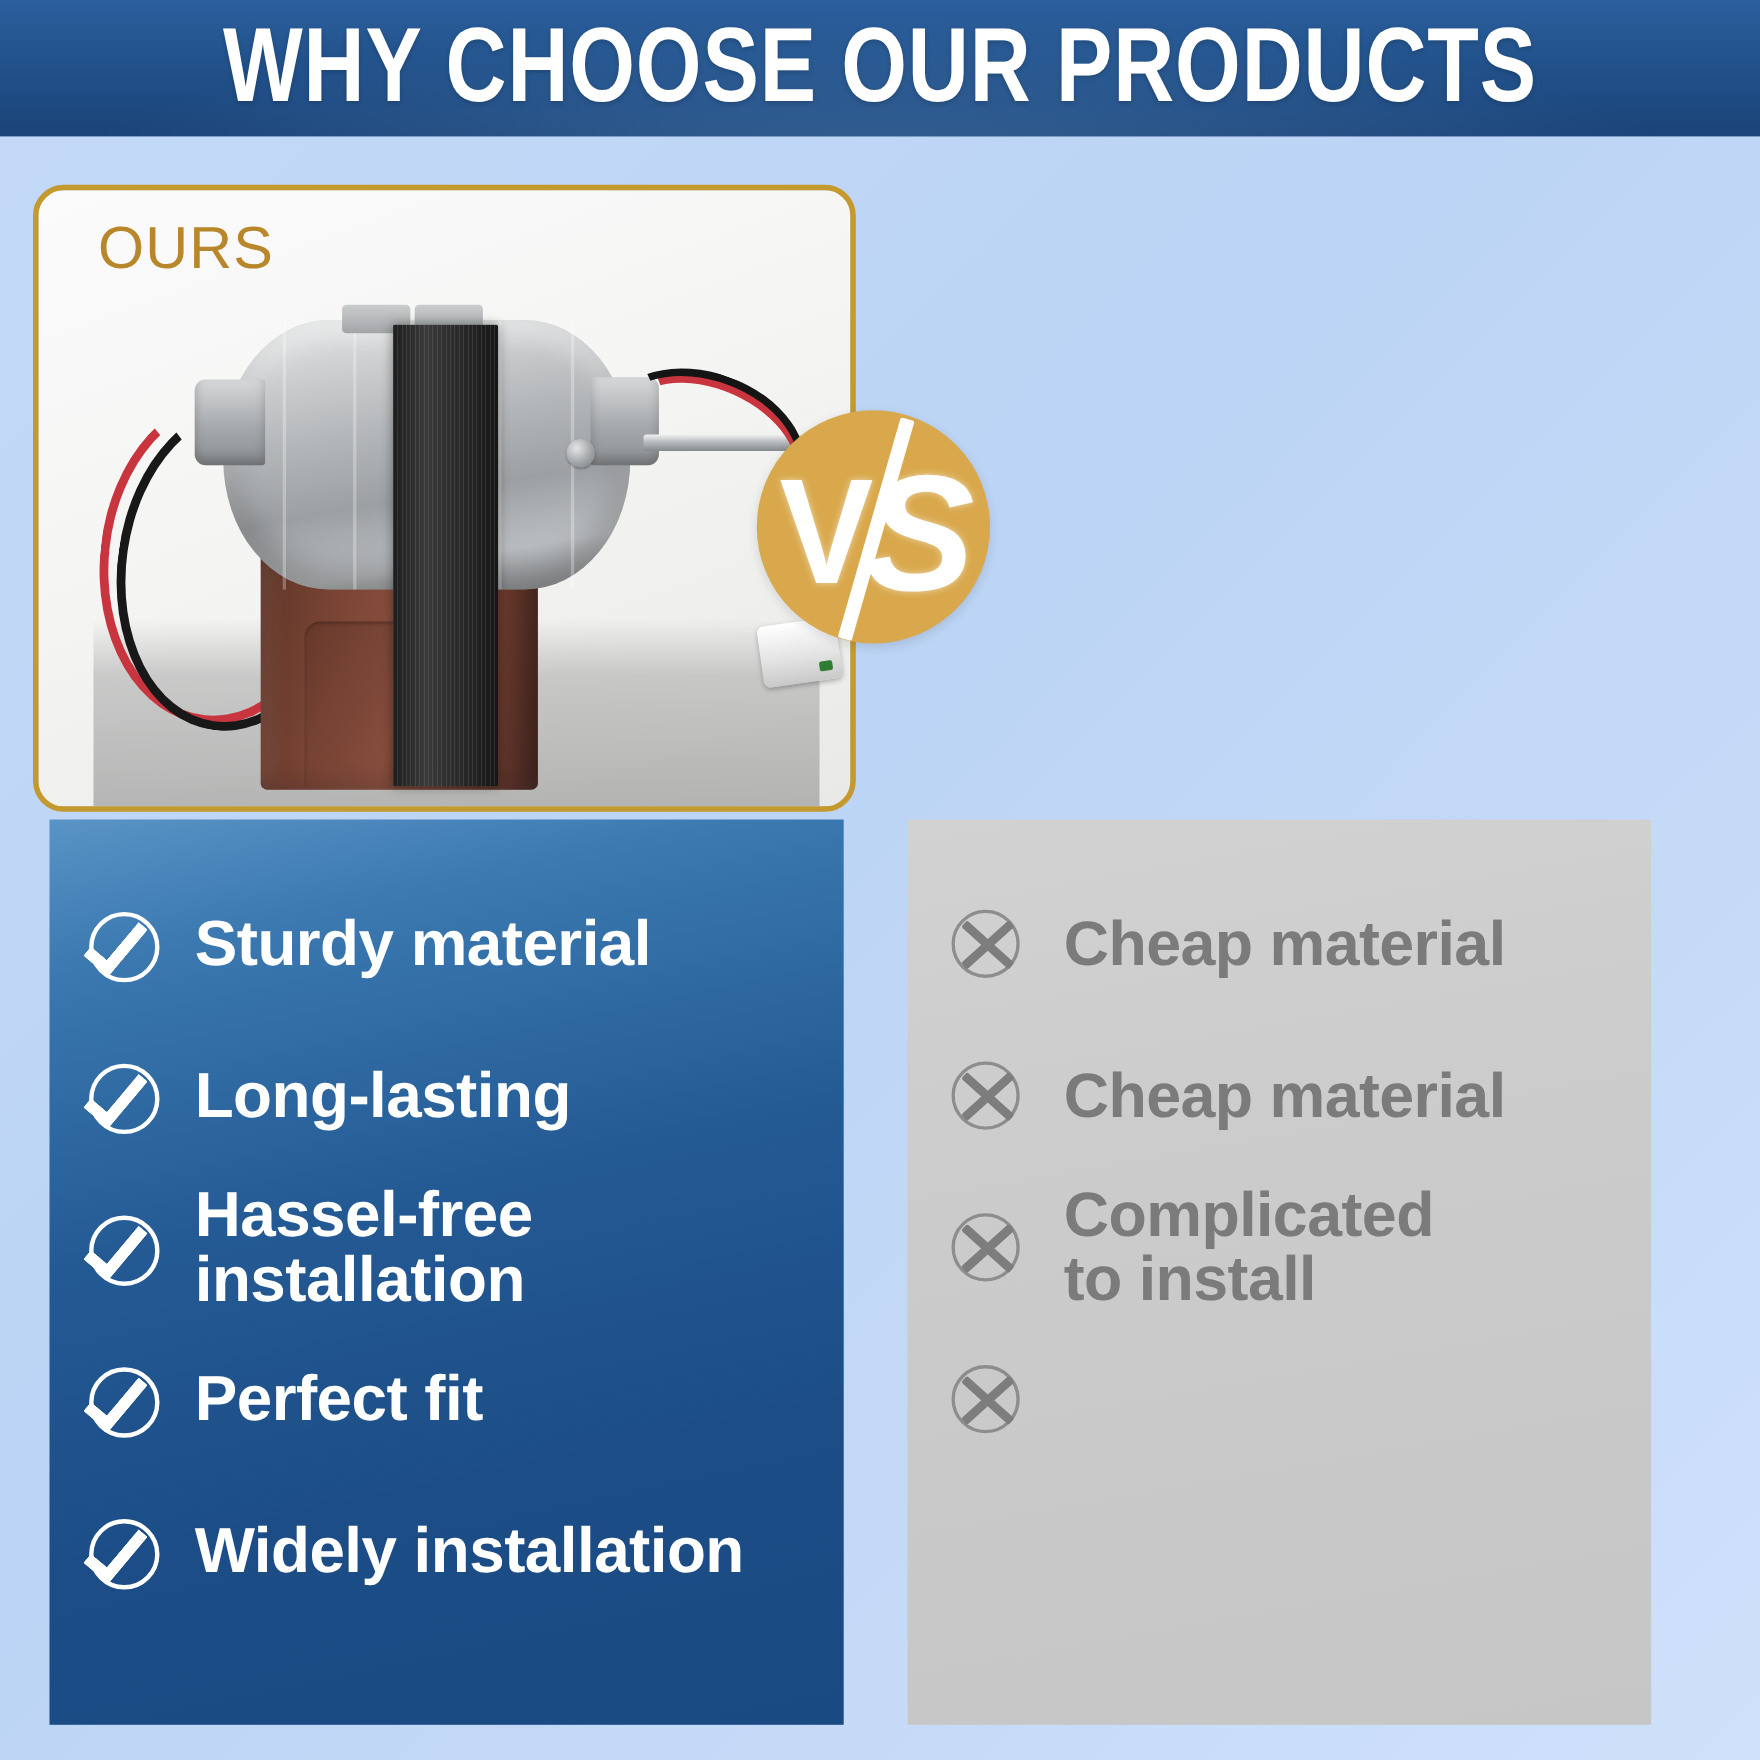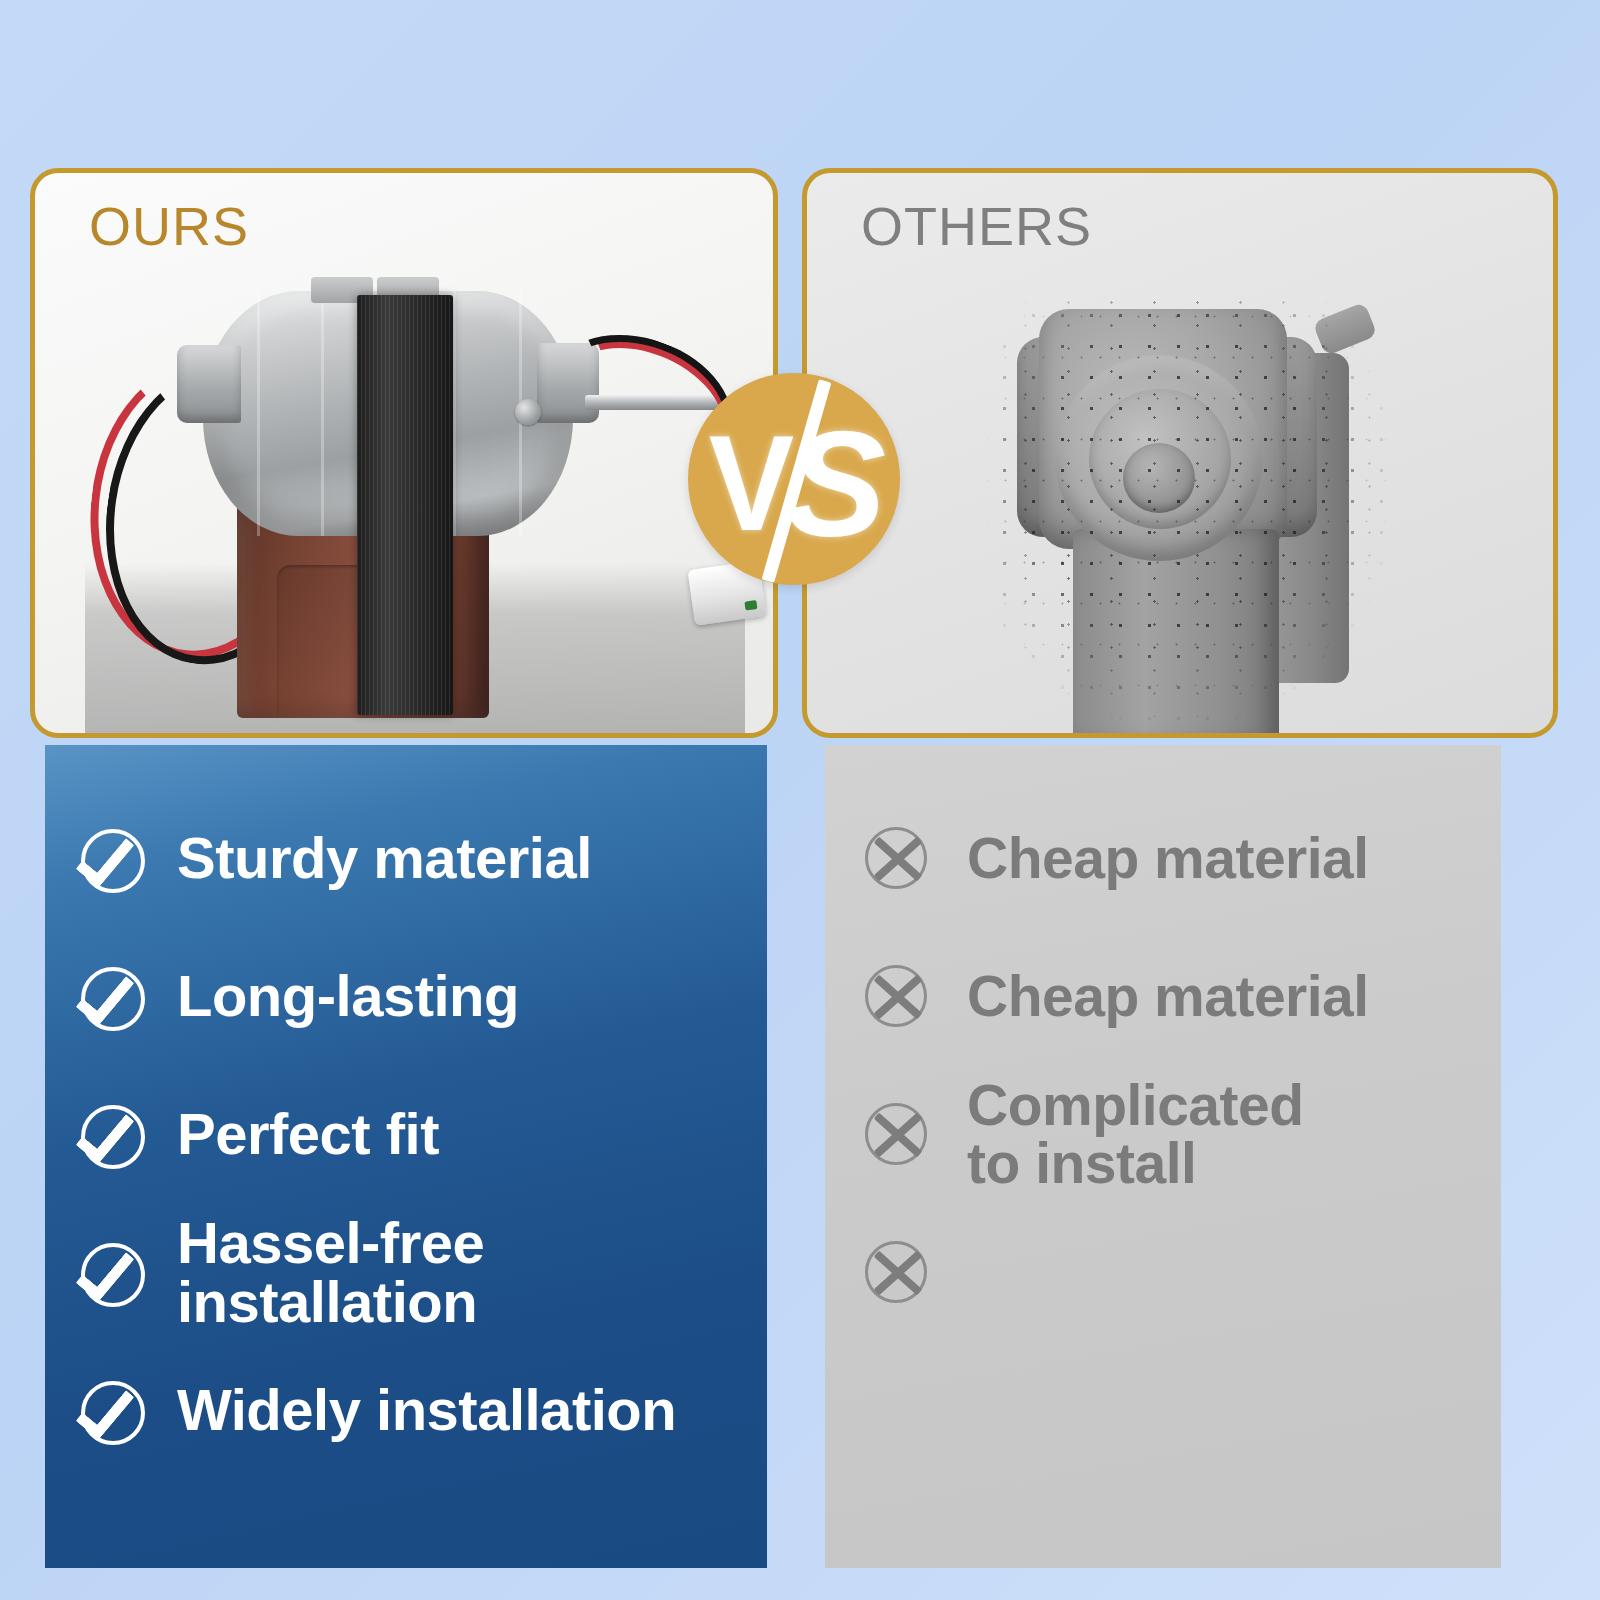--- a/index.html
+++ b/index.html
@@ -408,20 +408,23 @@
   }
   .list-panel.ours .item-text { color: #ffffff; }
   .list-panel.others .item-text { color: #7b7b7b; }
   .list-panel.others .item-text { font-size: 57px; }
 </style>
 </head>
 <body>
 
 <div class="page">
 
+  <div class="header">
+    <div class="header-title">WHY CHOOSE OUR PRODUCTS</div>
+  </div>
 
   <div class="photo-card ours">
     <div class="card-label ours-label">OURS</div>
 
     <div class="motor-ours">
       <div class="surface"></div>
       <div class="wire wire-red"></div>
       <div class="wire wire-black"></div>
       <div class="base"></div>
       <div class="body">
@@ -436,35 +439,20 @@
       <div class="endbell-r"></div>
       <div class="coil"></div>
       <div class="bolt"></div>
       <div class="shaft"></div>
       <div class="wire-right-red"></div>
       <div class="wire-right-black"></div>
       <div class="connector"></div>
     </div>
   </div>
 
-  <div class="photo-card others">
-    <div class="card-label others-label">OTHERS</div>
-
-    <div class="motor-others">
-      <div class="o-side"></div>
-      <div class="o-tab"></div>
-      <div class="o-flange"></div>
-      <div class="o-body"></div>
-      <div class="o-stem"></div>
-      <div class="o-face"></div>
-      <div class="o-face2"></div>
-      <div class="o-hub"></div>
-      <div class="o-speck"></div>
-    </div>
-  </div>
 
   <div class="vs-badge">
     <span class="vs-v">V</span>
     <span class="vs-s">S</span>
     <span class="vs-slash"></span>
   </div>
 
   <div class="list-panel ours">
     <div class="list-items">
 
@@ -482,37 +470,37 @@
             <span class="tick"></span>
         </span>
         <span class="item-text">Long-lasting</span>
       </div>
 
       <div class="list-row">
         <span class="icon-check">
           <span class="ring"></span>
             <span class="tick"></span>
         </span>
-        <span class="item-text">Perfect fit</span>
-      </div>
-
-      <div class="list-row">
-        <span class="icon-check">
-          <span class="ring"></span>
-            <span class="tick"></span>
-        </span>
         <span class="item-text">Hassel-free
 installation</span>
       </div>
 
       <div class="list-row">
         <span class="icon-check">
           <span class="ring"></span>
             <span class="tick"></span>
         </span>
+        <span class="item-text">Perfect fit</span>
+      </div>
+
+      <div class="list-row">
+        <span class="icon-check">
+          <span class="ring"></span>
+            <span class="tick"></span>
+        </span>
         <span class="item-text">Widely installation</span>
       </div>
 
     </div>
   </div>
 
   <div class="list-panel others">
     <div class="list-items">
 
       <div class="list-row">

